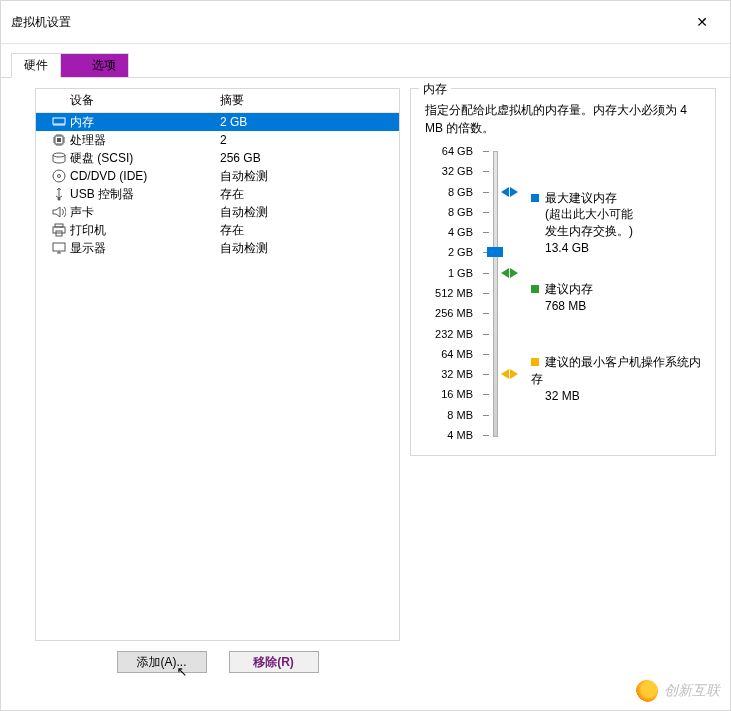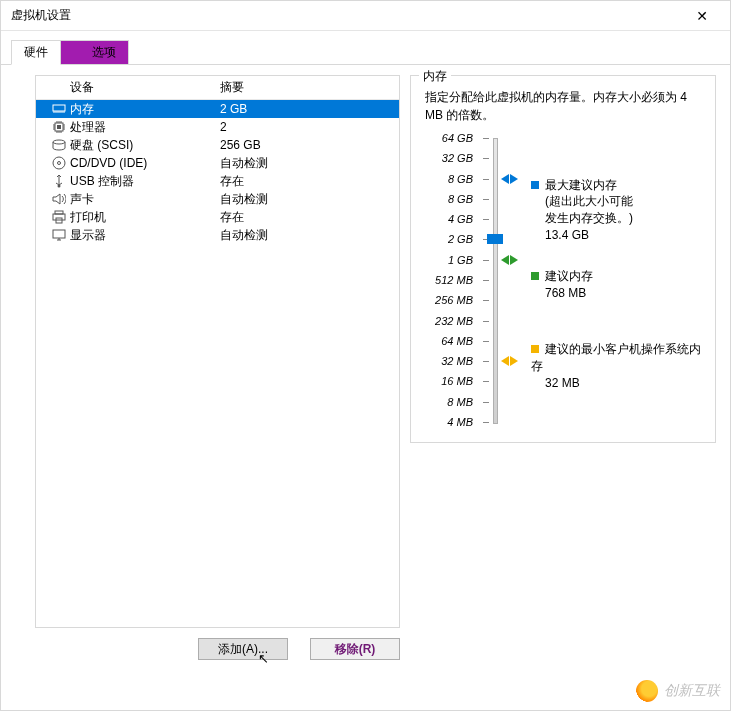--- a/index.html
+++ b/index.html
@@ -9,21 +9,21 @@
     font-size: 12px;
     background: #fff;
     color: #000;
     width: 731px;
     height: 711px;
     border: 1px solid #d8d8d8;
     position: relative;
     overflow: hidden;
   }
   .titlebar {
-    height: 30px;
+    height: 43px;
     display: flex;
     align-items: center;
     border-bottom: 1px solid #e5e5e5;
     padding: 0 8px 0 10px;
     font-size: 12px;
   }
   .titlebar .title { flex: 1; }
   .titlebar .close {
     width: 40px;
     text-align: center;
@@ -89,21 +89,21 @@
     display: flex;
     justify-content: center;
     align-items: center;
     color: #555;
   }
   .dev-row.sel .ic { color: #fff; }
   .dev-row .col1 { width: 150px; }
   .dev-row .col2 { flex: 1; }
   .btnrow {
     display: flex;
-    justify-content: flex-end;
+    justify-content: center;
     gap: 22px;
     padding: 10px 0 0 0;
   }
   .btn {
     min-width: 90px;
     height: 22px;
     border: 1px solid #adadad;
     background: #e1e1e1;
     font-size: 12px;
     display: inline-flex;
@@ -187,21 +187,20 @@
     width: 50px;
     position: relative;
     height: 284px;
   }
   .tick-lbl {
     position: absolute;
     right: 2px;
     font-size: 11px;
     transform: translateY(-50%);
     white-space: nowrap;
-    font-style: italic;
   }
   .track-col {
     width: 26px;
     position: relative;
     height: 284px;
   }
   .tick-mark {
     position: absolute;
     left: 2px;
     width: 6px;

